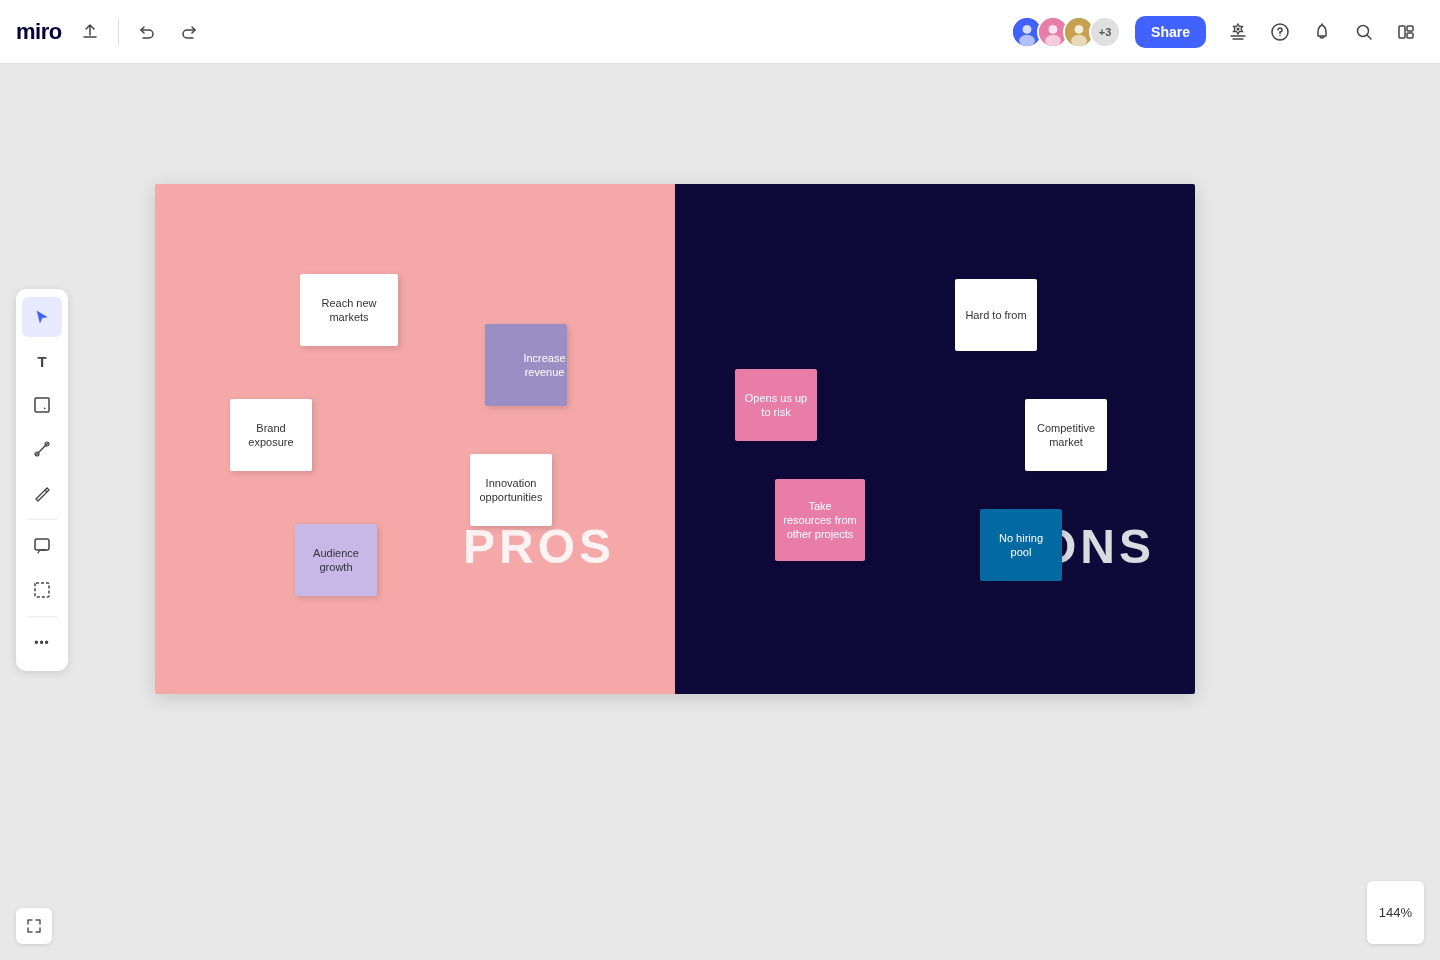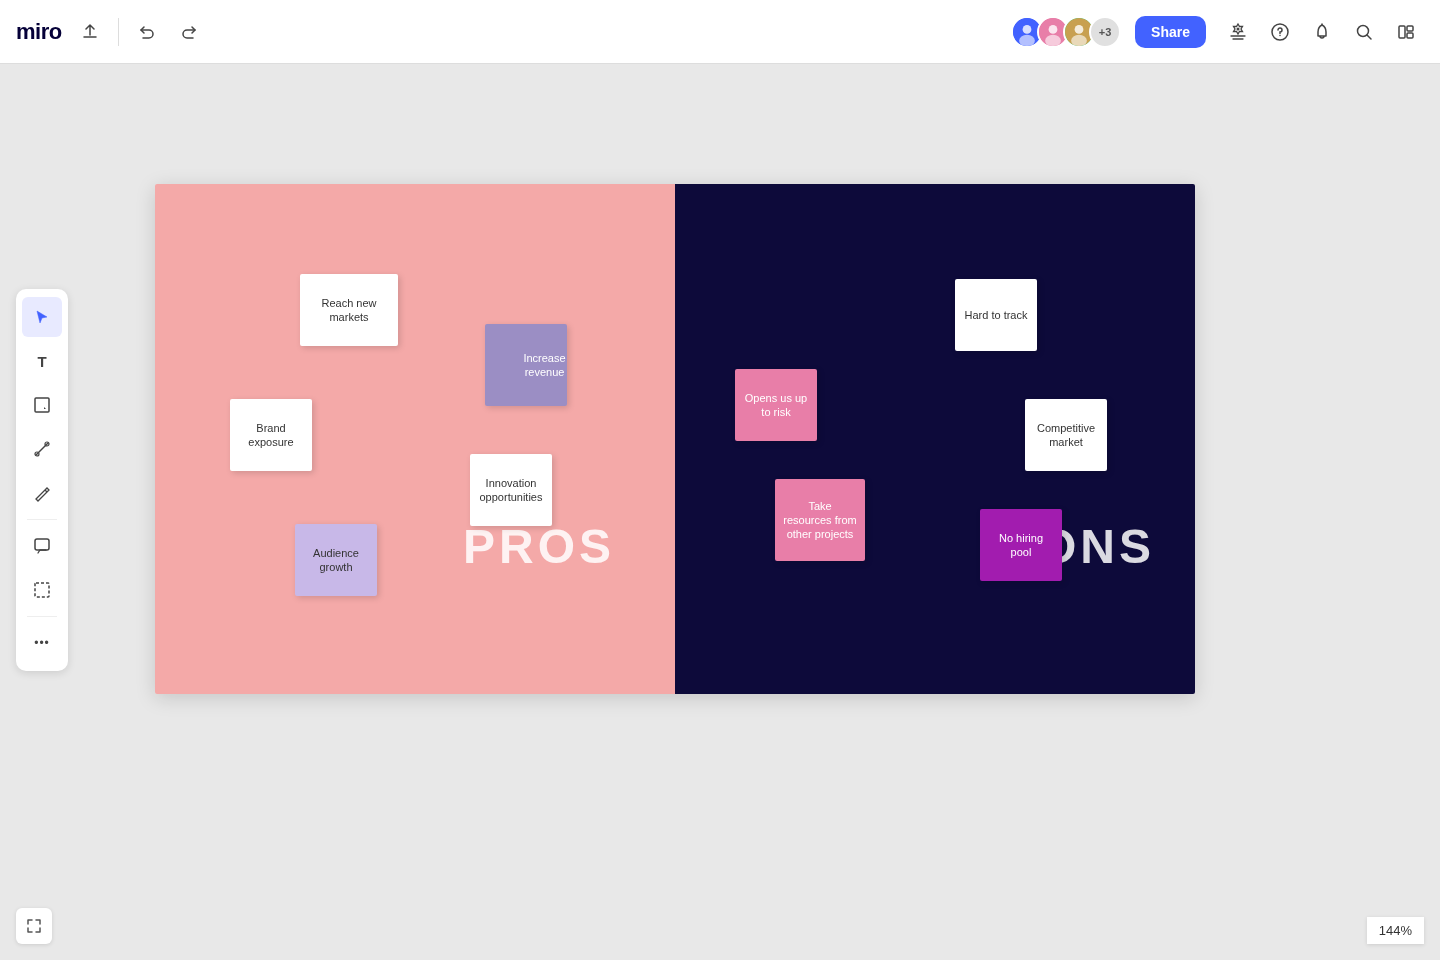--- a/index.html
+++ b/index.html
@@ -210,22 +210,22 @@
       background: #e87ea8;
       color: #fff;
     }
 
     
     #zoom-indicator {
       position: absolute;
       bottom: 16px;
       right: 16px;
       background: #fff;
-      border-radius: 0;
-      padding: 6px 12px;
+      border-radius: 6px;
+      padding: 24px 12px;
       font-size: 13px;
       font-weight: 500;
       color: #333;
       box-shadow: 0 1px 4px rgba(0,0,0,0.12);
     }
 
     
     #expand-btn {
       position: absolute;
       bottom: 16px;
@@ -408,36 +408,36 @@
 
       <div class="sticky sticky-light-purple" style="left: 140px; top: 340px; width: 82px; height: 72px; font-size:11px;">
         <span>Audience growth</span>
       </div>
     </div>
 
     <div id="cons-side">
       <div class="side-label" id="cons-label">CONS</div>
 
       <div class="sticky sticky-white" style="left: 280px; top: 95px; width: 82px; height: 72px; font-size:11px;">
-        <span>Hard to track</span>
+        <span>Hard to from</span>
       </div>
 
       <div class="sticky sticky-pink" style="left: 60px; top: 185px; width: 82px; height: 72px; font-size:11px; color:#fff;">
         <span>Opens us up to risk</span>
       </div>
 
       <div class="sticky sticky-white" style="left: 350px; top: 215px; width: 82px; height: 72px; font-size:11px;">
         <span>Competitive market</span>
       </div>
 
       <div class="sticky sticky-pink" style="left: 100px; top: 295px; width: 90px; height: 82px; font-size:11px; color:#fff;">
         <span>Take resources from other projects</span>
       </div>
 
-      <div class="sticky" style="left: 305px; top: 325px; width: 82px; height: 72px; font-size:11px; background:#a21caf; color:#fff;">
+      <div class="sticky" style="left: 305px; top: 325px; width: 82px; height: 72px; font-size:11px; background:#0369a1; color:#fff;">
         <span>No hiring pool</span>
       </div>
     </div>
   </div>
 </div>
 
 <div id="zoom-indicator">
   <span>144%</span>
 </div>
 

